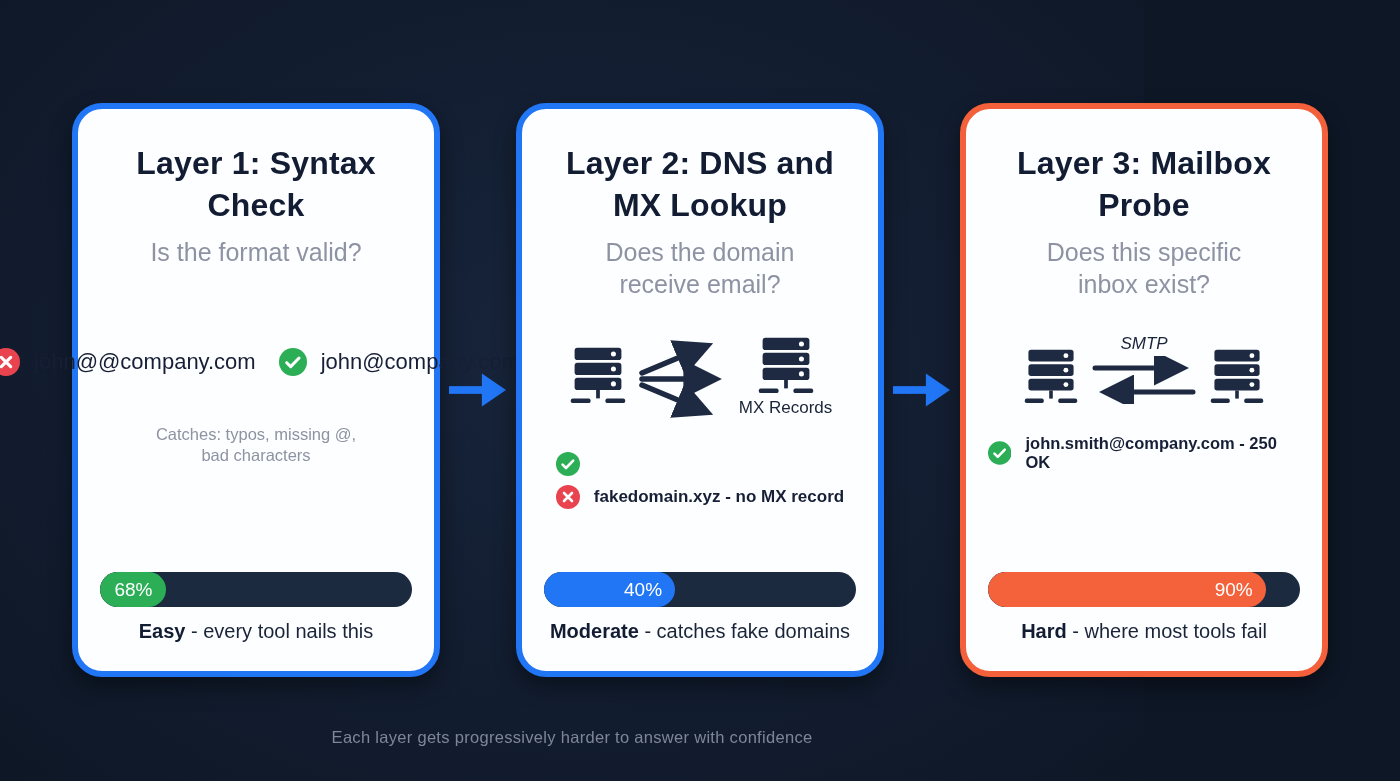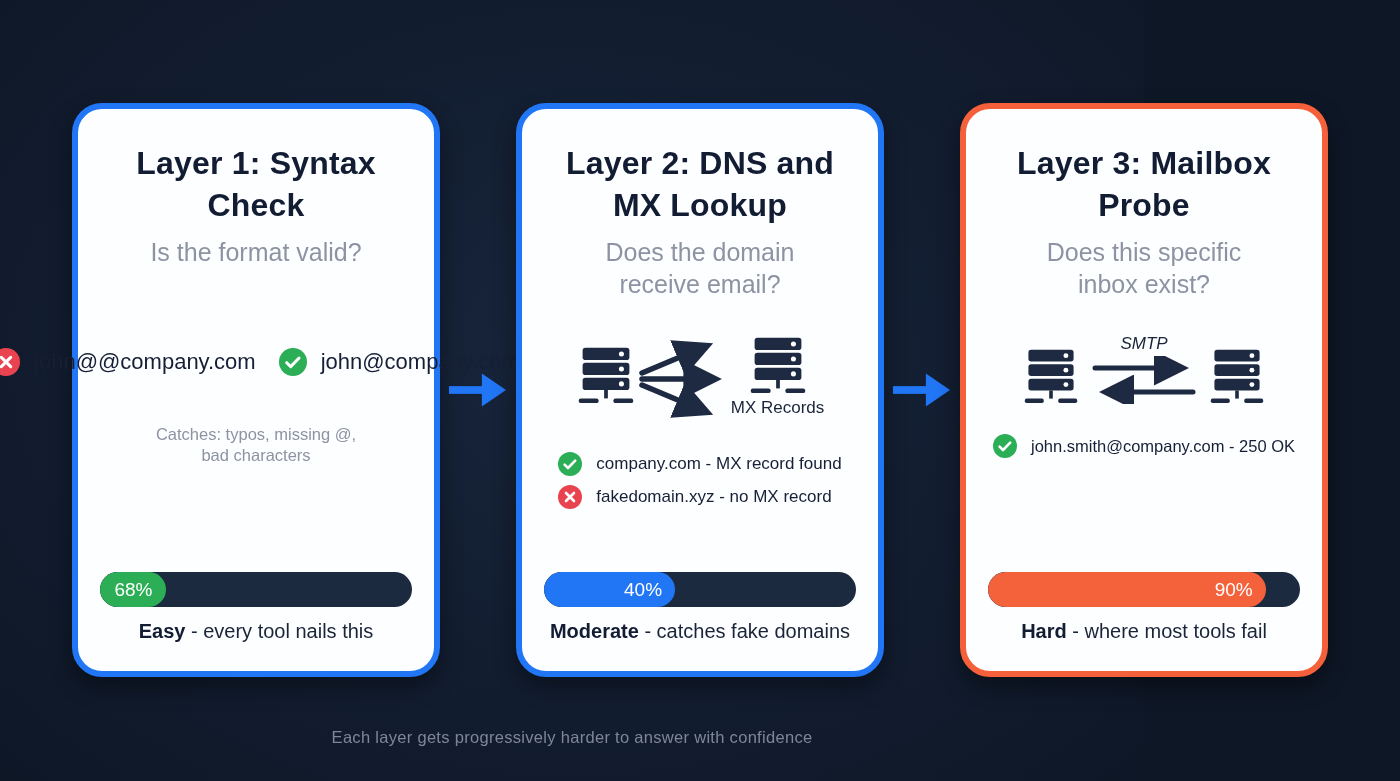--- a/index.html
+++ b/index.html
@@ -29,26 +29,26 @@
     font-size:32px; font-weight:bold; color:#121C33; line-height:1.3;
     white-space:pre-line; letter-spacing:0.2px;
   }
   .card-subtitle {
     margin-top:10px; font-size:25px; color:#8D93A2; line-height:1.28; white-space:pre-line;
   }
   .examples { margin-top:80px; display:inline-flex; flex-direction:row; gap:23px; align-self:center; }
   .example-row, .result-row { display:flex; align-items:center; gap:14px; text-align:left; }
   .example-row .row-text { font-size:22px; color:#161F36; }
   .note { margin-top:48px; font-size:16.5px; color:#8D93A2; line-height:1.28; white-space:pre-line; }
-  .diagram2 { margin-top:36px; display:flex; align-items:flex-start; }
+  .diagram2 { margin-top:36px; display:flex; align-items:flex-start; gap:8px; }
   .diagram3 { margin-top:34px; display:flex; align-items:flex-start; justify-content:center; gap:12px;font-style:italic; }
   .diag-col { display:flex; flex-direction:column; align-items:center; }
   .diag-label { font-size:17px; color:#1A2438; margin-top:4px; }
   .smtp-label { font-size:17px; color:#1A2438; margin-bottom:2px; }
-  .results { margin-top:30px; display:inline-flex; flex-direction:column; gap:9px; align-self:center; }
+  .results { margin-top:30px; display:inline-flex; flex-direction:column; gap:9px; align-self:center;font-weight:bold; }
   .result-row .row-text { font-size:17px; color:#161F36; }
   .card3 .result-row .row-text { font-size:16.5px; }
   .progress-track {
     margin-top:auto; width:100%; height:35px; border-radius:18px;
     background:#1C2A40; overflow:hidden; position:relative;
   }
   .progress-fill {
     height:100%; border-radius:18px;
     display:flex; align-items:center; justify-content:flex-end;
     padding-right:13px; color:#FFFFFF; font-size:19px;
@@ -165,21 +165,20 @@
           <div class="diag-label">MX Records</div>
         </div>
       </div>
 
       <div class="results">
         <div class="result-row">
           <svg viewBox="0 0 24 24" width="24" height="24">
             <circle cx="12" cy="12" r="12" fill="#2BAE55"></circle>
             <path d="M6.6 12.6l3.4 3.4 7.2-7.4" stroke="#fff" stroke-width="2.6" stroke-linecap="round" stroke-linejoin="round" fill="none"></path>
           </svg>
-          <span class="row-text">company.com - MX record found</span>
         </div>
         <div class="result-row">
           <svg viewBox="0 0 24 24" width="24" height="24">
             <circle cx="12" cy="12" r="12" fill="#E8434E"></circle>
             <path d="M8 8l8 8M16 8l-8 8" stroke="#fff" stroke-width="2.6" stroke-linecap="round" fill="none"></path>
           </svg>
           <span class="row-text">fakedomain.xyz - no MX record</span>
         </div>
       </div>
 

